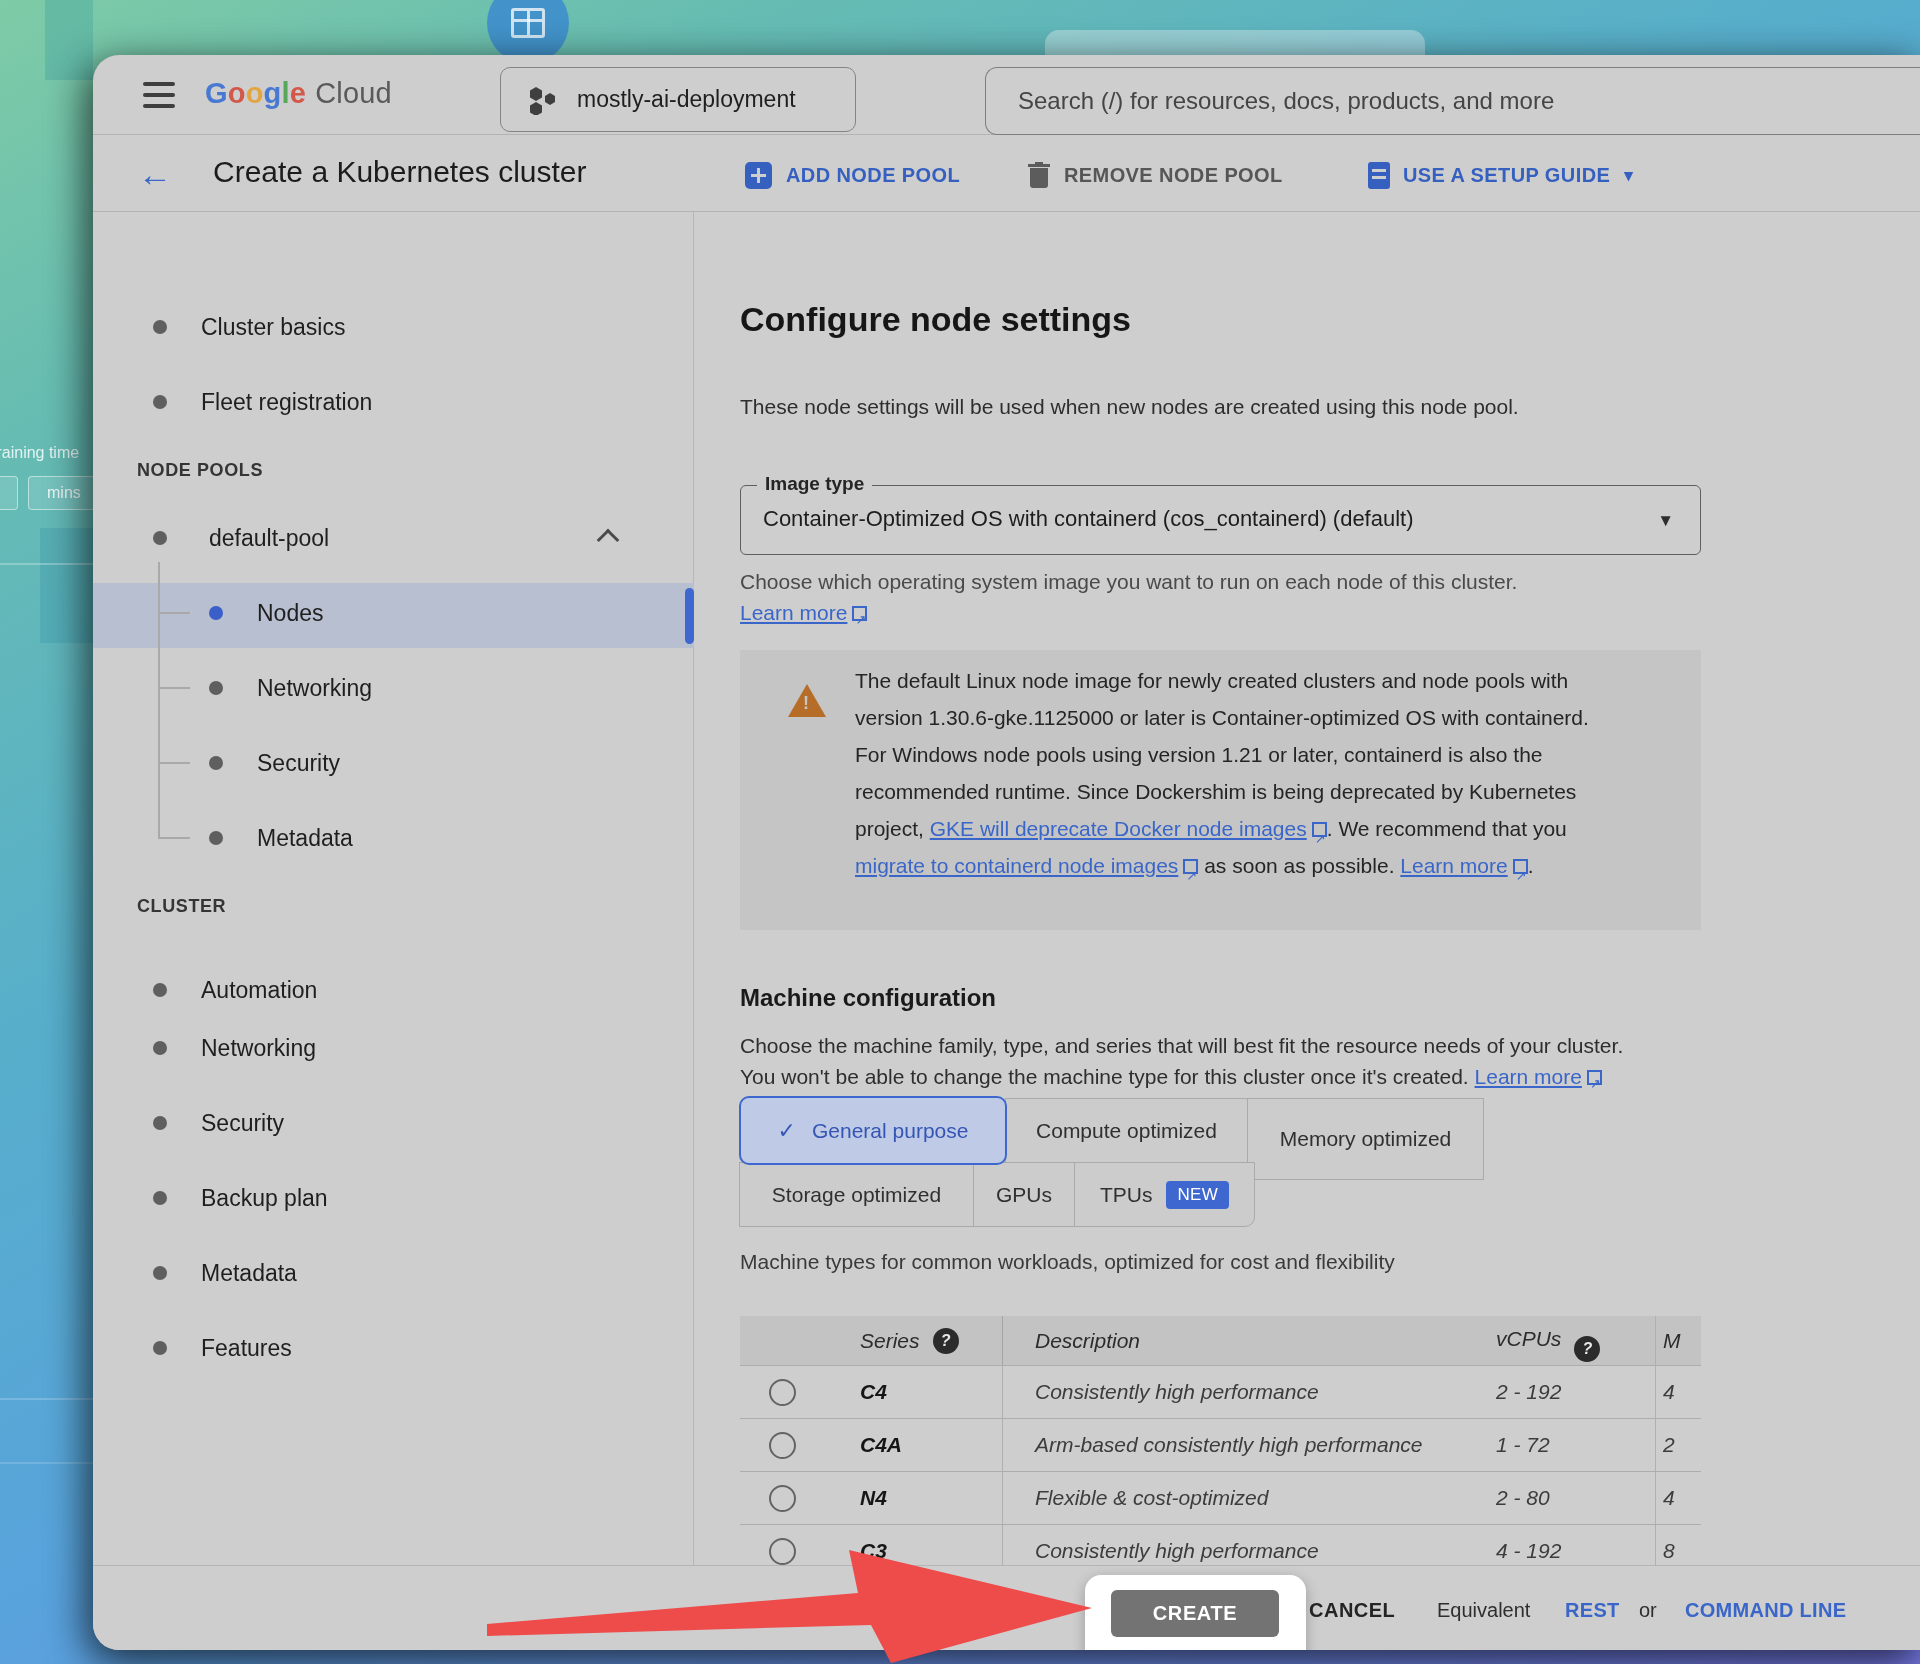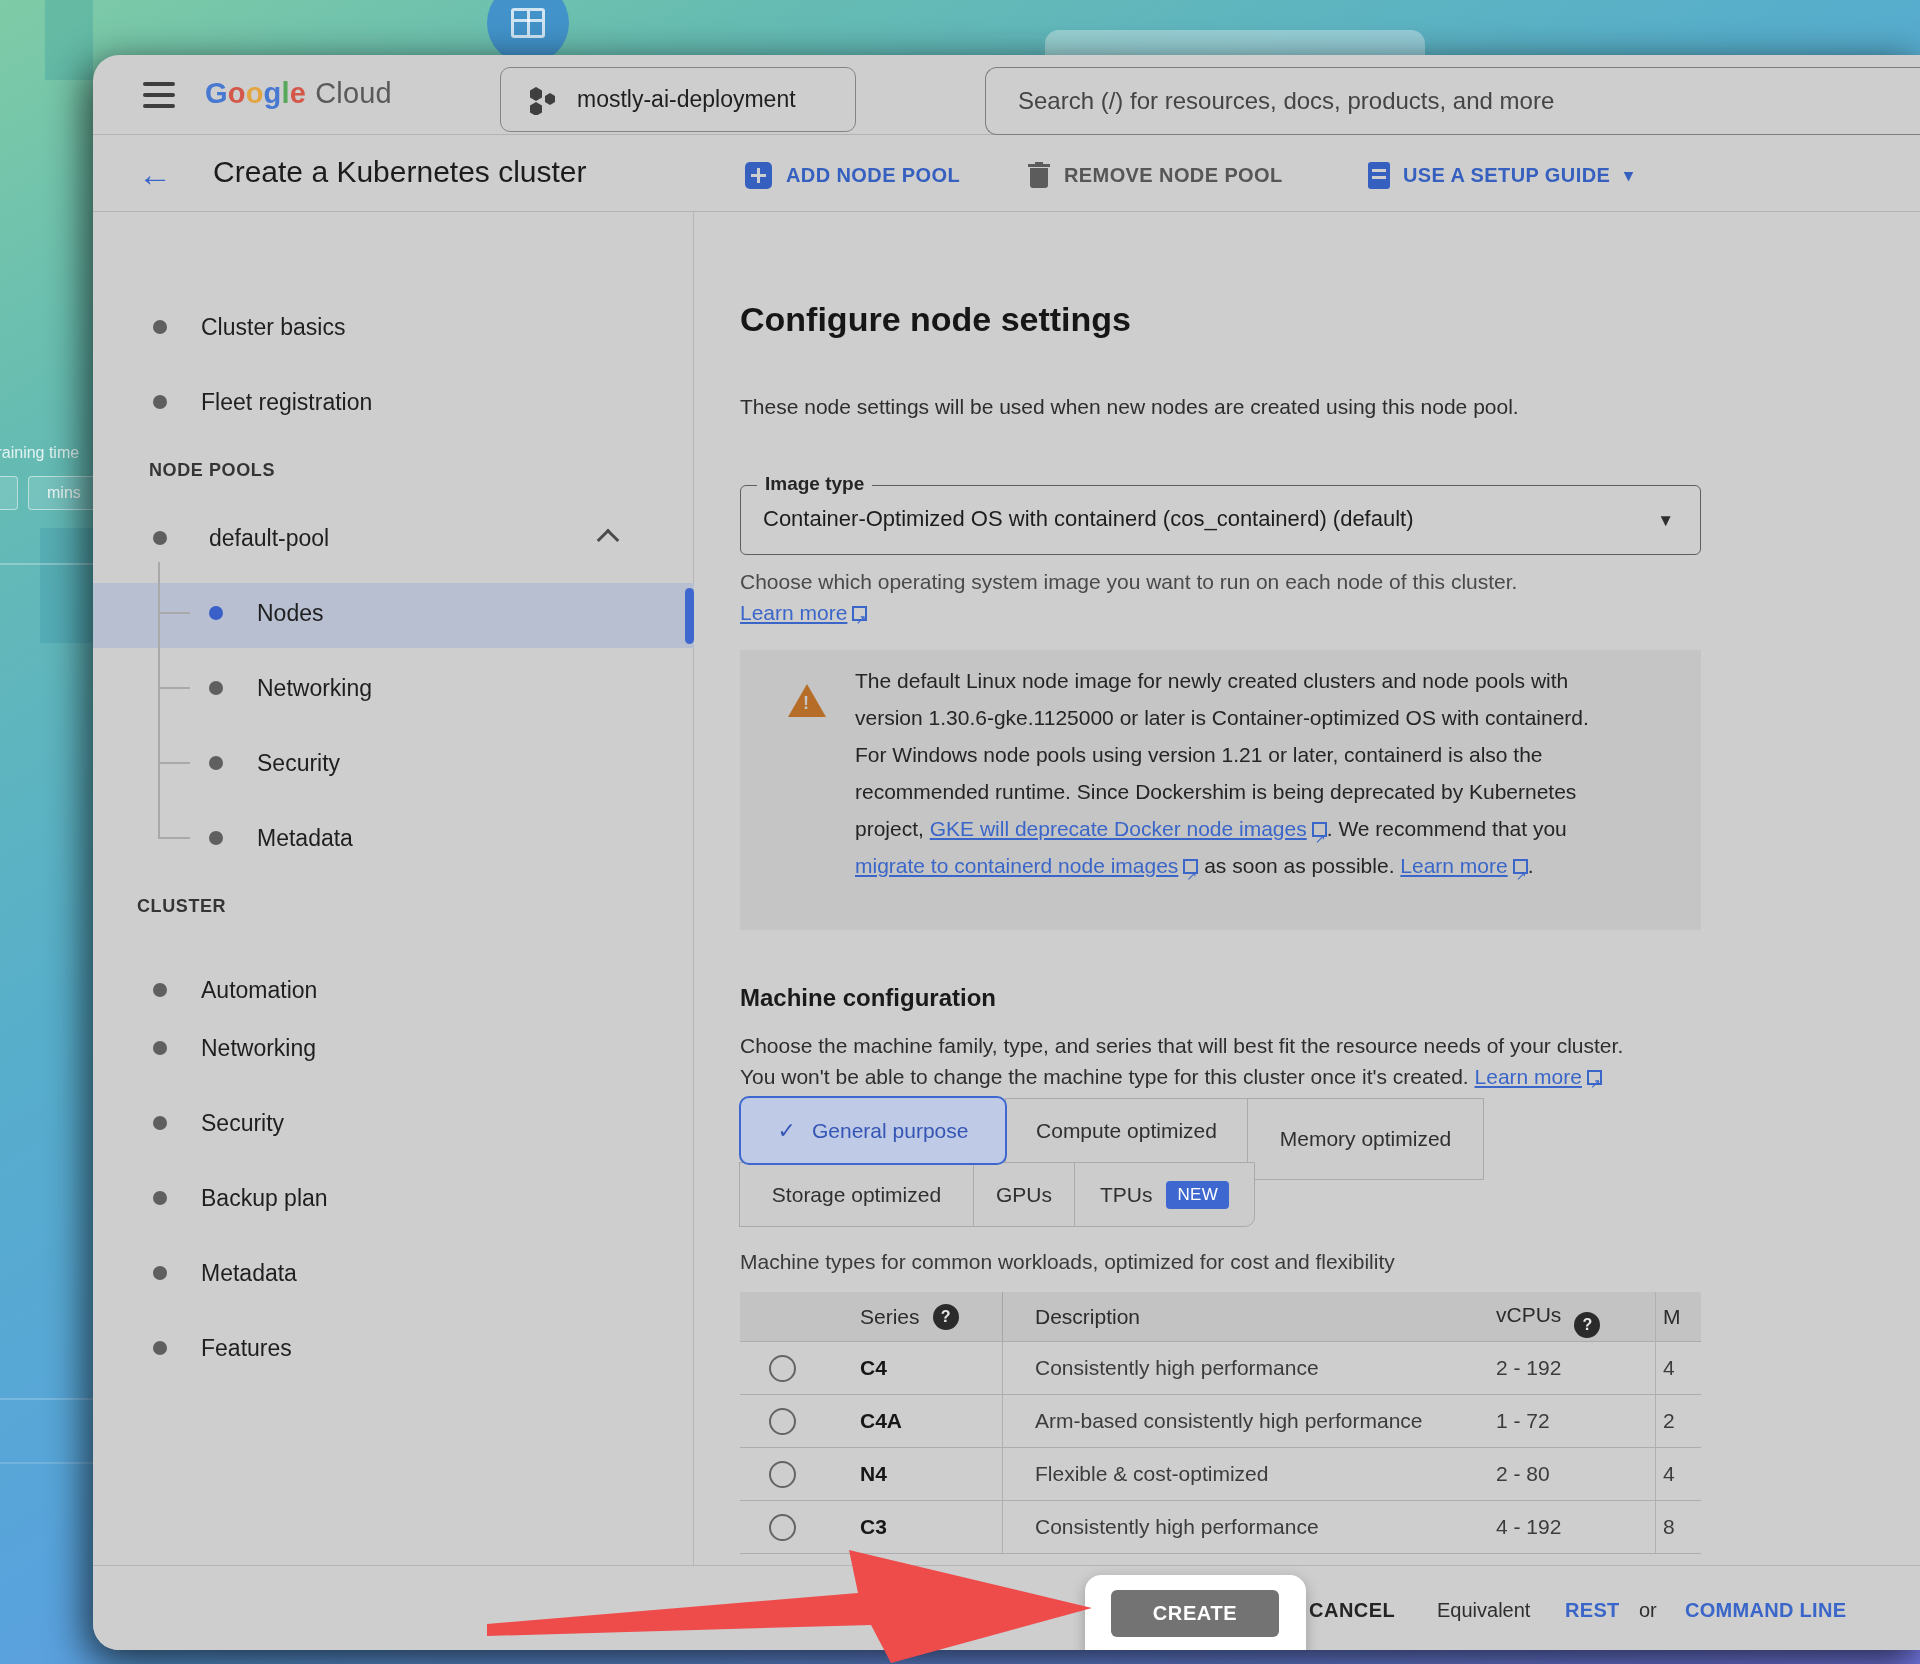--- a/index.html
+++ b/index.html
@@ -89,21 +89,21 @@
   .warn-ico::after { content:"!"; position:absolute; left:-4px; top:9px; font-size:18px; font-weight:700; color:#c5c5c5; }
   .warn-text { position:absolute; left:115px; top:12px; width:762px; font-size:21px; line-height:37px; color:#252525; }
   .mc-title { position:absolute; left:45px; top:772px; font-size:24px; font-weight:700; color:#1a1a1a; }
   .mc-desc { position:absolute; left:45px; top:818px; width:1010px; font-size:21px; line-height:31px; color:#2e2e2e; }
   .mc-desc .l1 { display:block; }
   .tab { position:absolute; border:1px solid #aaaaaa; display:flex; align-items:center; justify-content:center; font-size:21px; color:#303030; cursor:pointer; background:#cccccc; }
   .tab.sel { border:2.5px solid #3e68cf; border-radius:10px; background:#bfcbe6; color:#3555b5; font-weight:500; z-index:2; }
   .tab .chk { margin-right:16px; font-size:22px; color:#3555b5; }
   .newbadge { margin-left:14px; background:#3e68cf; color:#fff; font-size:17px; padding:4px 11px; border-radius:4px; letter-spacing:.3px; }
   .caption { position:absolute; left:45px; top:1038px; font-size:21px; color:#3a3a3a; }
-  .mtable { position:absolute; left:45px; top:1080px; width:961px; height:270px; overflow:hidden; }
+  .mtable { position:absolute; left:45px; top:1104px; width:961px; height:270px; overflow:hidden;font-style:italic; }
   .trow { position:absolute; left:0; width:961px; display:flex; align-items:center; border-bottom:1px solid #adadad; }
   .thead { height:50px; background:#c3c3c3; color:#2c2c2c; }
   .tbody { height:53px; }
   .c-radio { flex:0 0 85px; display:flex; justify-content:center; }
   .radio { width:27px; height:27px; border:2.5px solid #646464; border-radius:50%; cursor:pointer; }
   .c-series { flex:0 0 177px; padding-left:35px; display:flex; align-items:center; }
   .c-desc { flex:0 0 478px; padding-left:32px; border-left:1px solid #b0b0b0; align-self:stretch; display:flex; align-items:center; }
   .thead .c-desc { border-left-color:#a5a5a5; }
   .c-vcpu { flex:0 0 175px; padding-left:16px; }
   .c-mem { flex:1 1 auto; padding-left:7px; border-left:1px solid #b0b0b0; align-self:stretch; display:flex; align-items:center; }
@@ -200,21 +200,21 @@
       <div class="tree-h" style="top:625px"></div>
 
       <div class="nav-item" style="left:60px; top:97px;">
         <span class="dot"></span>
         <span style="margin-left:34px">Cluster basics</span>
       </div>
       <div class="nav-item" style="left:60px; top:172px;">
         <span class="dot"></span>
         <span style="margin-left:34px">Fleet registration</span>
       </div>
-      <div class="nav-sec" style="left:44px; top:248px;margin-left:12px;">NODE POOLS</div>
+      <div class="nav-sec" style="left:44px; top:248px;">NODE POOLS</div>
       <div class="nav-item" style="left:60px; top:308px;">
         <span class="dot"></span>
         <span style="margin-left:42px">default-pool</span>
       </div>
       <div class="chev-up"></div>
 
       <div class="nav-item" style="left:116px; top:383px;">
         <span class="dot" style="background:#3a5fc8"></span>
         <span style="margin-left:34px">Nodes</span>
       </div>

